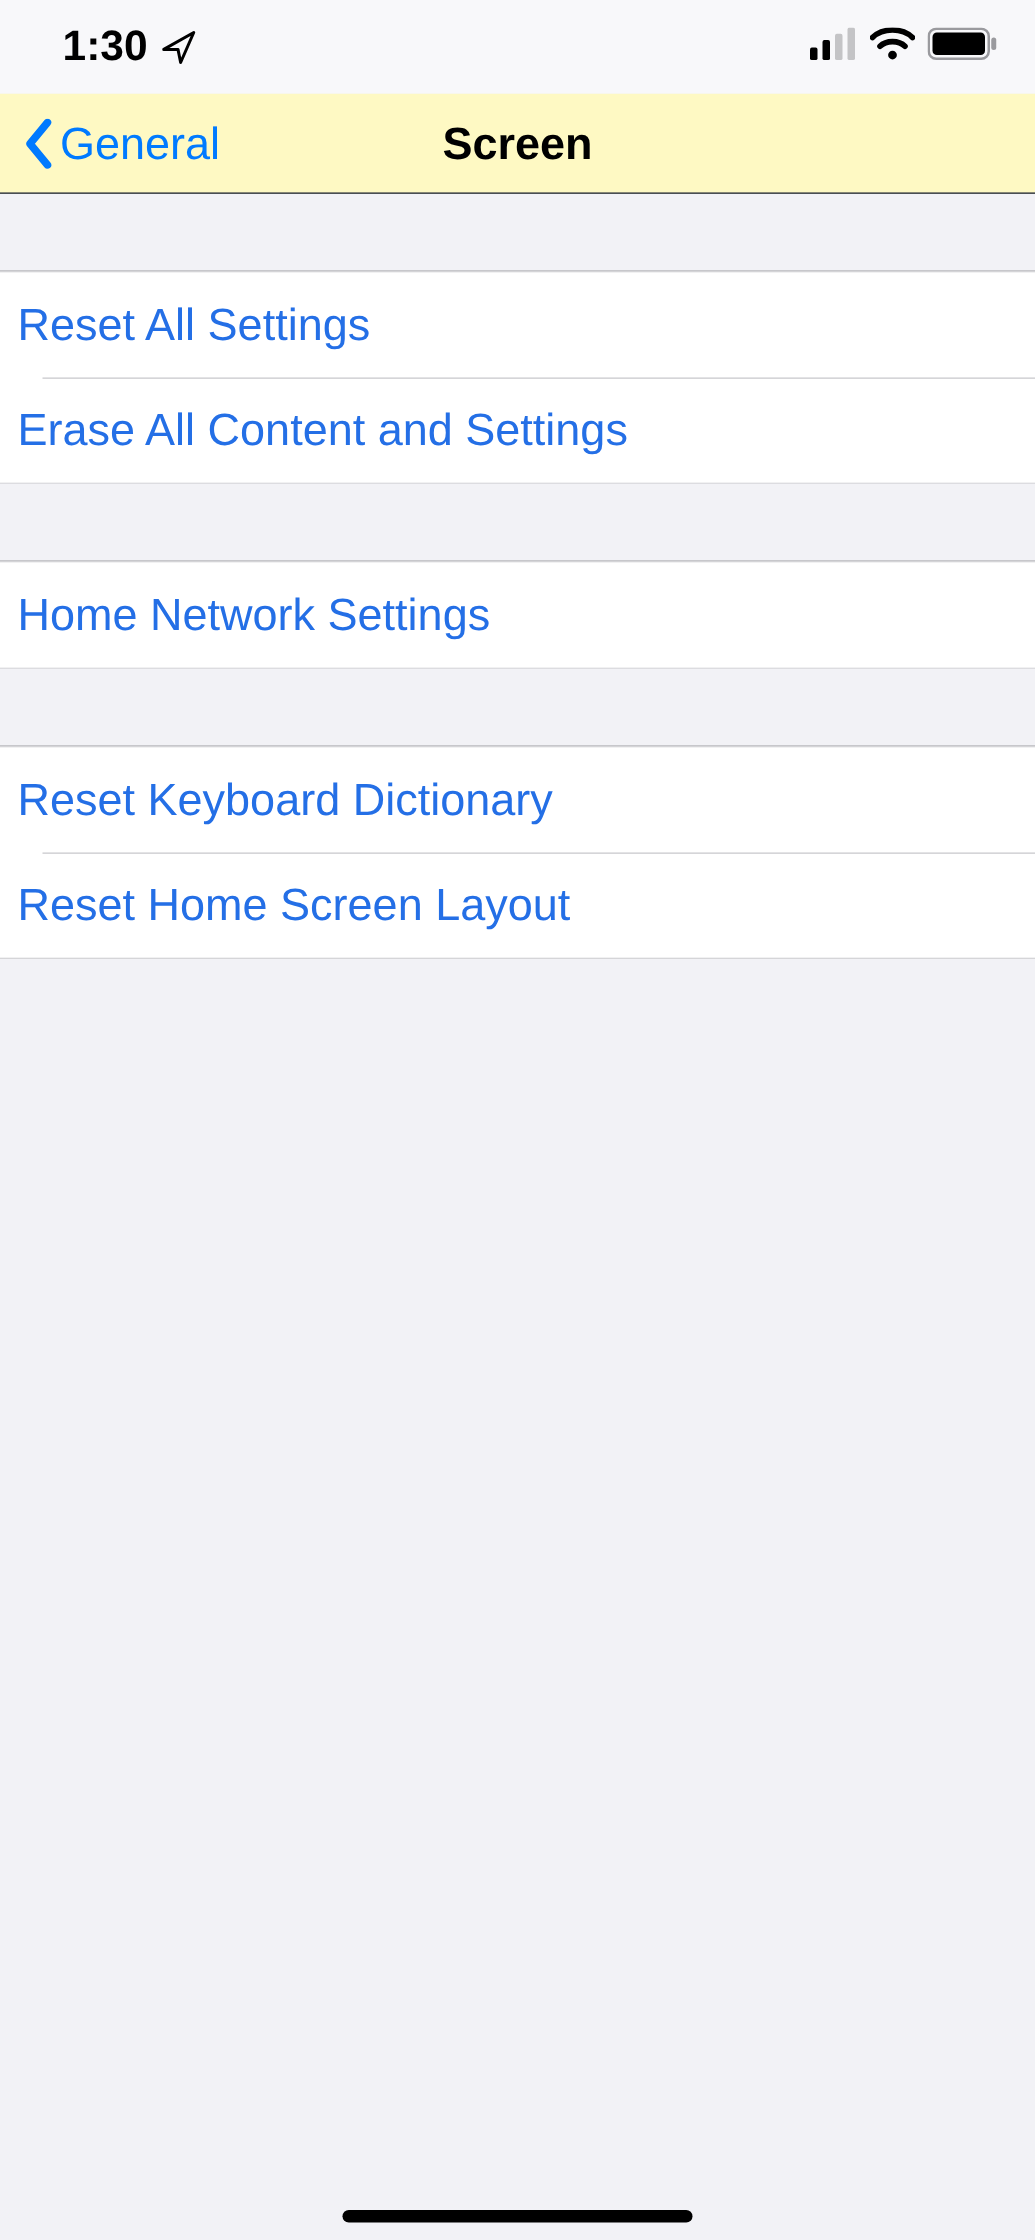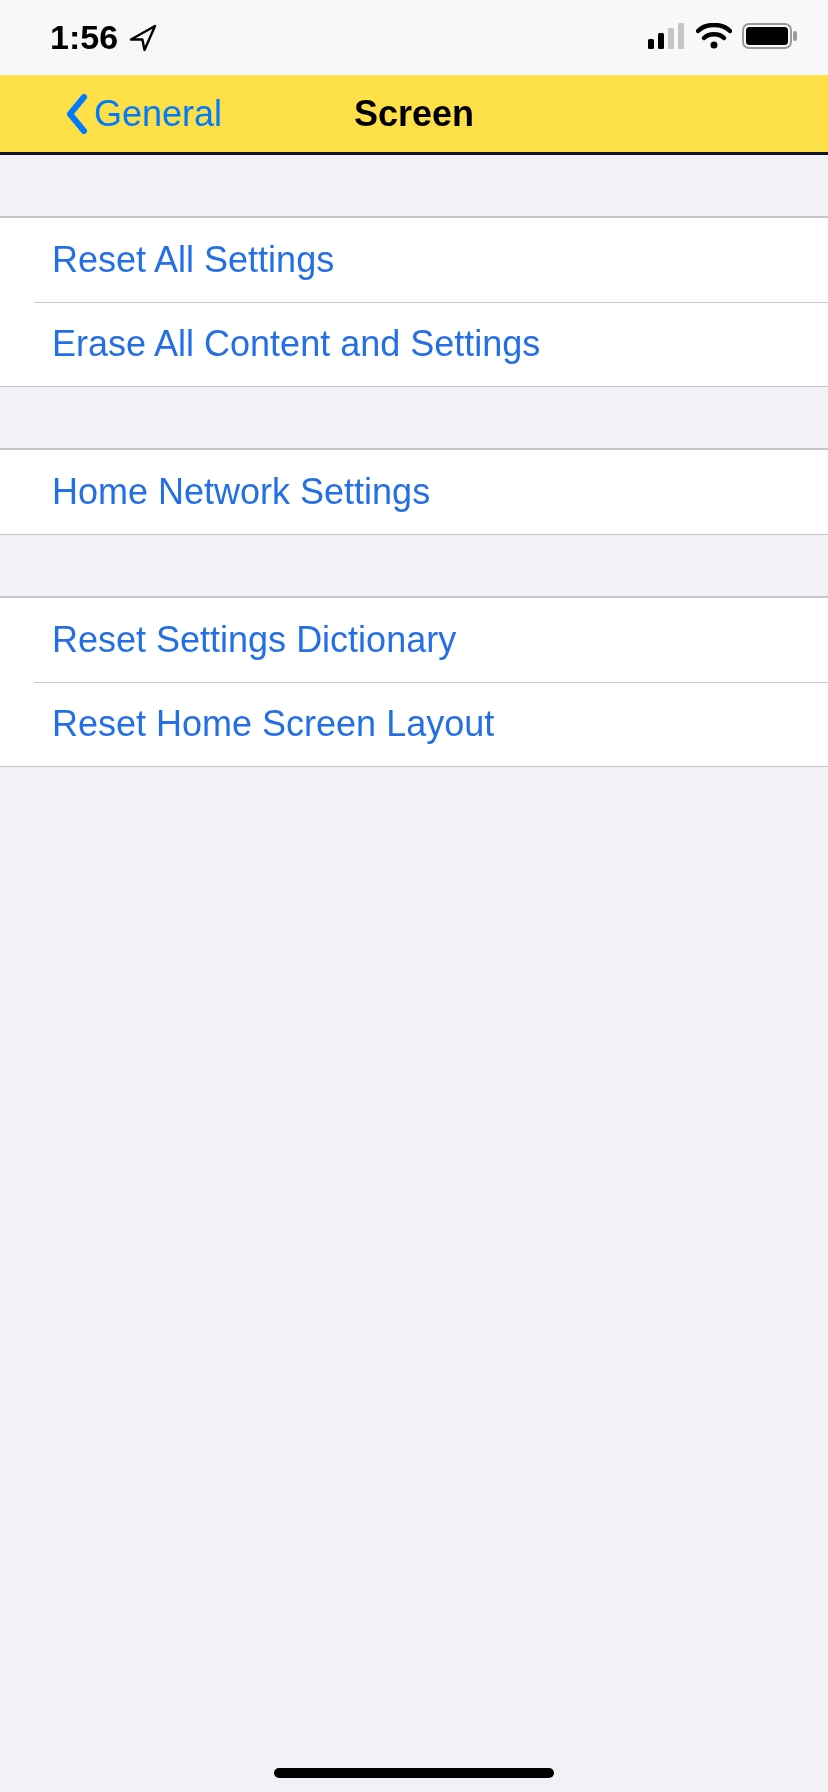--- a/index.html
+++ b/index.html
@@ -32,26 +32,25 @@
       font-weight: 600;
       color: #000;
     }
     .status-right {
       display: flex;
       align-items: center;
       gap: 10px;
     }
     .nav-bar {
       height: 80px;
-      background: #fde047;
-      border-bottom: 3px solid #0f172a;
+      background: #fef9c3;
+      border-bottom: 1px solid #0f172a;
       position: relative;
       display: flex;
       align-items: center;
-      padding-left: 46px;
     }
     .back-button {
       display: flex;
       align-items: center;
       gap: 4px;
       padding-left: 18px;
       color: #007aff;
       font-size: 36px;
       font-weight: 400;
       cursor: pointer;
@@ -77,21 +76,21 @@
       border-top: 1px solid #c7c7cb;
       border-bottom: 1px solid #c7c7cb;
     }
     .section .row:first-child {
       
     }
     .row {
       height: 84px;
       display: flex;
       align-items: center;
-      padding-left: 52px;
+      padding-left: 14px;
       color: #246fe6;
       font-size: 36px;
       font-weight: 400;
       cursor: pointer;
       position: relative;
       background: #fff;
     }
     .row + .row::before {
       content: "";
       position: absolute;
@@ -121,21 +120,21 @@
       width: 30px;
       height: 30px;
       display: block;
     }
   </style>
 </head>
 <body>
 
 <div class="status-bar">
   <div class="status-left">
-    <span>1:56</span>
+    <span>1:30</span>
     <span class="loc-icon">
       <svg viewBox="0 0 100 100">
         <path d="M10 55 L90 10 L55 90 L48 55 Z" fill="none" stroke="#000" stroke-width="8" stroke-linejoin="round"></path>
       </svg>
     </span>
   </div>
   <div class="status-right">
     <span>
       <svg width="38" height="26" viewBox="0 0 38 26">
         <rect x="0" y="16" width="6" height="10" rx="1.5" fill="#000"></rect>
@@ -186,20 +185,20 @@
 <div class="section-gap"></div>
 <div class="section">
   <div class="row">
     <span>Home Network Settings</span>
   </div>
 </div>
 
 <div class="section-gap"></div>
 <div class="section">
   <div class="row">
-    <span>Reset Settings Dictionary</span>
+    <span>Reset Keyboard Dictionary</span>
   </div>
   <div class="row">
     <span>Reset Home Screen Layout</span>
   </div>
 </div>
 
 <div class="home-indicator"></div>
 
 </body></html>

